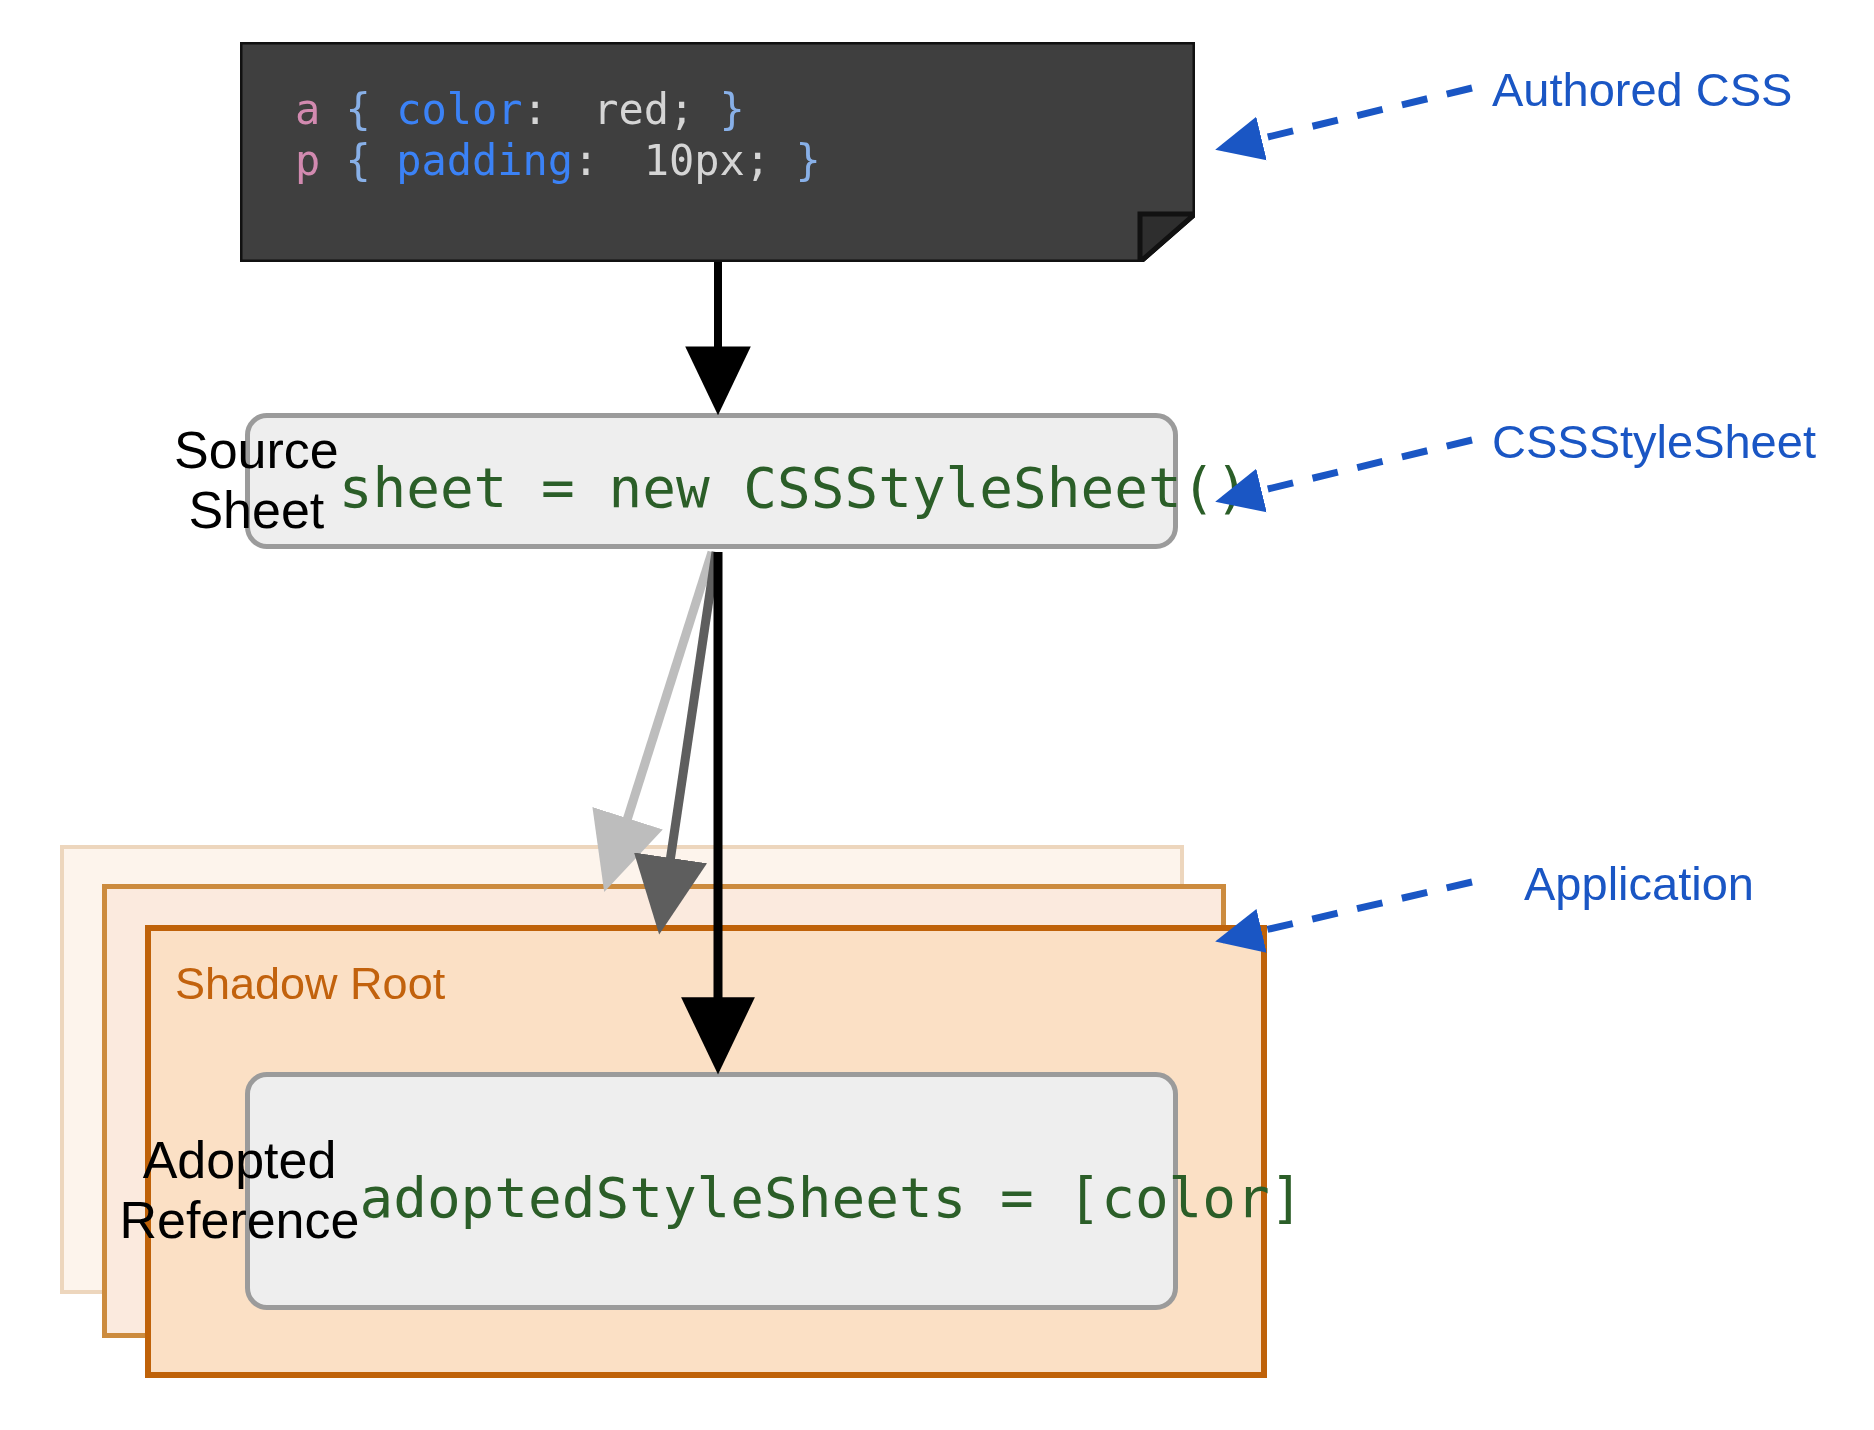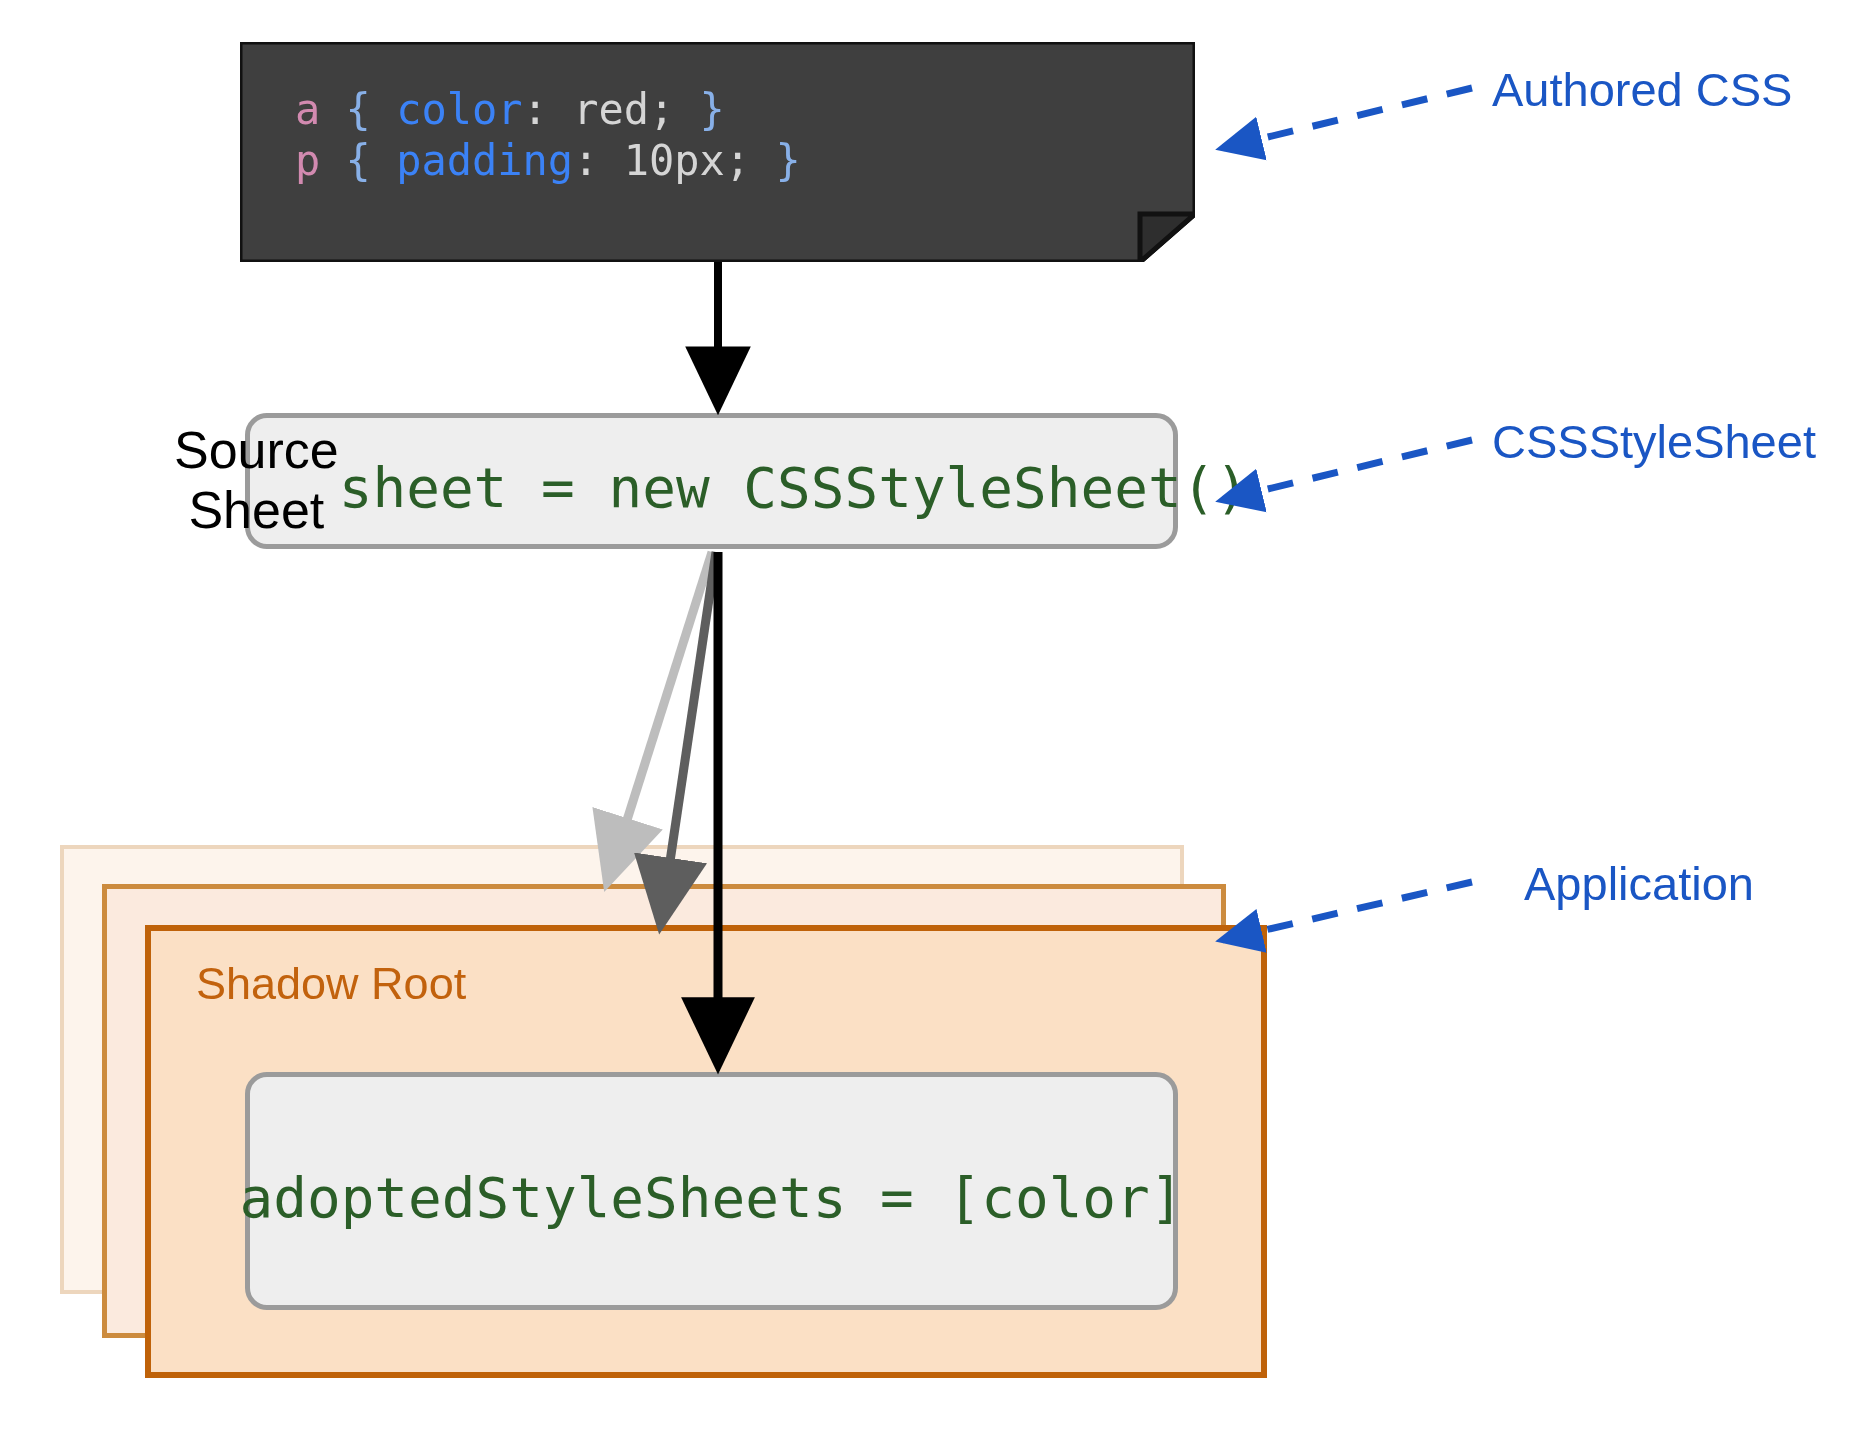--- a/index.html
+++ b/index.html
@@ -50,21 +50,21 @@
     top: 42px;
     font-family: "DejaVu Sans Mono", "Liberation Mono", monospace;
     font-size: 42px;
     line-height: 1.22;
     white-space: pre;
     letter-spacing: 0px;
   }
   .tok-sel  { color: #d28ab0; }
   .tok-br   { color: #88b0e8; }
   .tok-prop { color: #3b82f6; }
-  .tok-val  { color: #d5d5d5; }
+  .tok-val  { color: #d5d5d5; margin-left: 20px; }
   .tok-pun  { color: #d5d5d5; }
 
   
   .node-box {
     position: absolute;
     box-sizing: border-box;
     background: #eeeeee;
     border: 5px solid #9b9b9b;
     border-radius: 22px;
     display: flex;
@@ -137,21 +137,20 @@
   }
   #shadow-root-label {
     position: absolute;
     left: 175px;
     top: 958px;
     font-family: "Liberation Sans", sans-serif;
     font-size: 45px;
     color: #c2620d;
     z-index: 20;
     white-space: nowrap;
-    margin-left: 21px;
   }
 
   
   .annotation {
     position: absolute;
     font-family: "Liberation Sans", sans-serif;
     font-size: 47px;
     color: #1a56c4;
     white-space: nowrap;
     z-index: 50;
@@ -178,20 +177,21 @@
     <div class="code-text"><span><span class="tok-sel">a</span><span class="tok-br"> { </span><span class="tok-prop">color</span><span class="tok-pun">: </span><span class="tok-val">red;</span><span class="tok-br"> }</span></span>
 <span><span class="tok-sel">p</span><span class="tok-br"> { </span><span class="tok-prop">padding</span><span class="tok-pun">: </span><span class="tok-val">10px;</span><span class="tok-br"> }</span></span></div>
   </div>
 
   <div class="node-box" id="source-sheet-box">
     <div class="node-title">Source Sheet</div>
     <div class="node-code">sheet = new CSSStyleSheet()</div>
   </div>
 
   <div class="node-box" id="adopted-ref-box">
+    <div class="node-title">Adopted Reference</div>
     <div class="node-code">adoptedStyleSheets = [color]</div>
   </div>
 
   <svg id="arrow-layer" viewBox="0 0 1874 1430">
     <defs>
       <marker id="mk-black" markerWidth="9" markerHeight="9" refX="7.2" refY="4.5" orient="auto" markerUnits="strokeWidth">
         <path d="M0,0.4 L8.6,4.5 L0,8.6 z" fill="#000000"></path>
       </marker>
       <marker id="mk-dgray" markerWidth="9" markerHeight="9" refX="7.2" refY="4.5" orient="auto" markerUnits="strokeWidth">
         <path d="M0,0.4 L8.6,4.5 L0,8.6 z" fill="#5e5e5e"></path>

